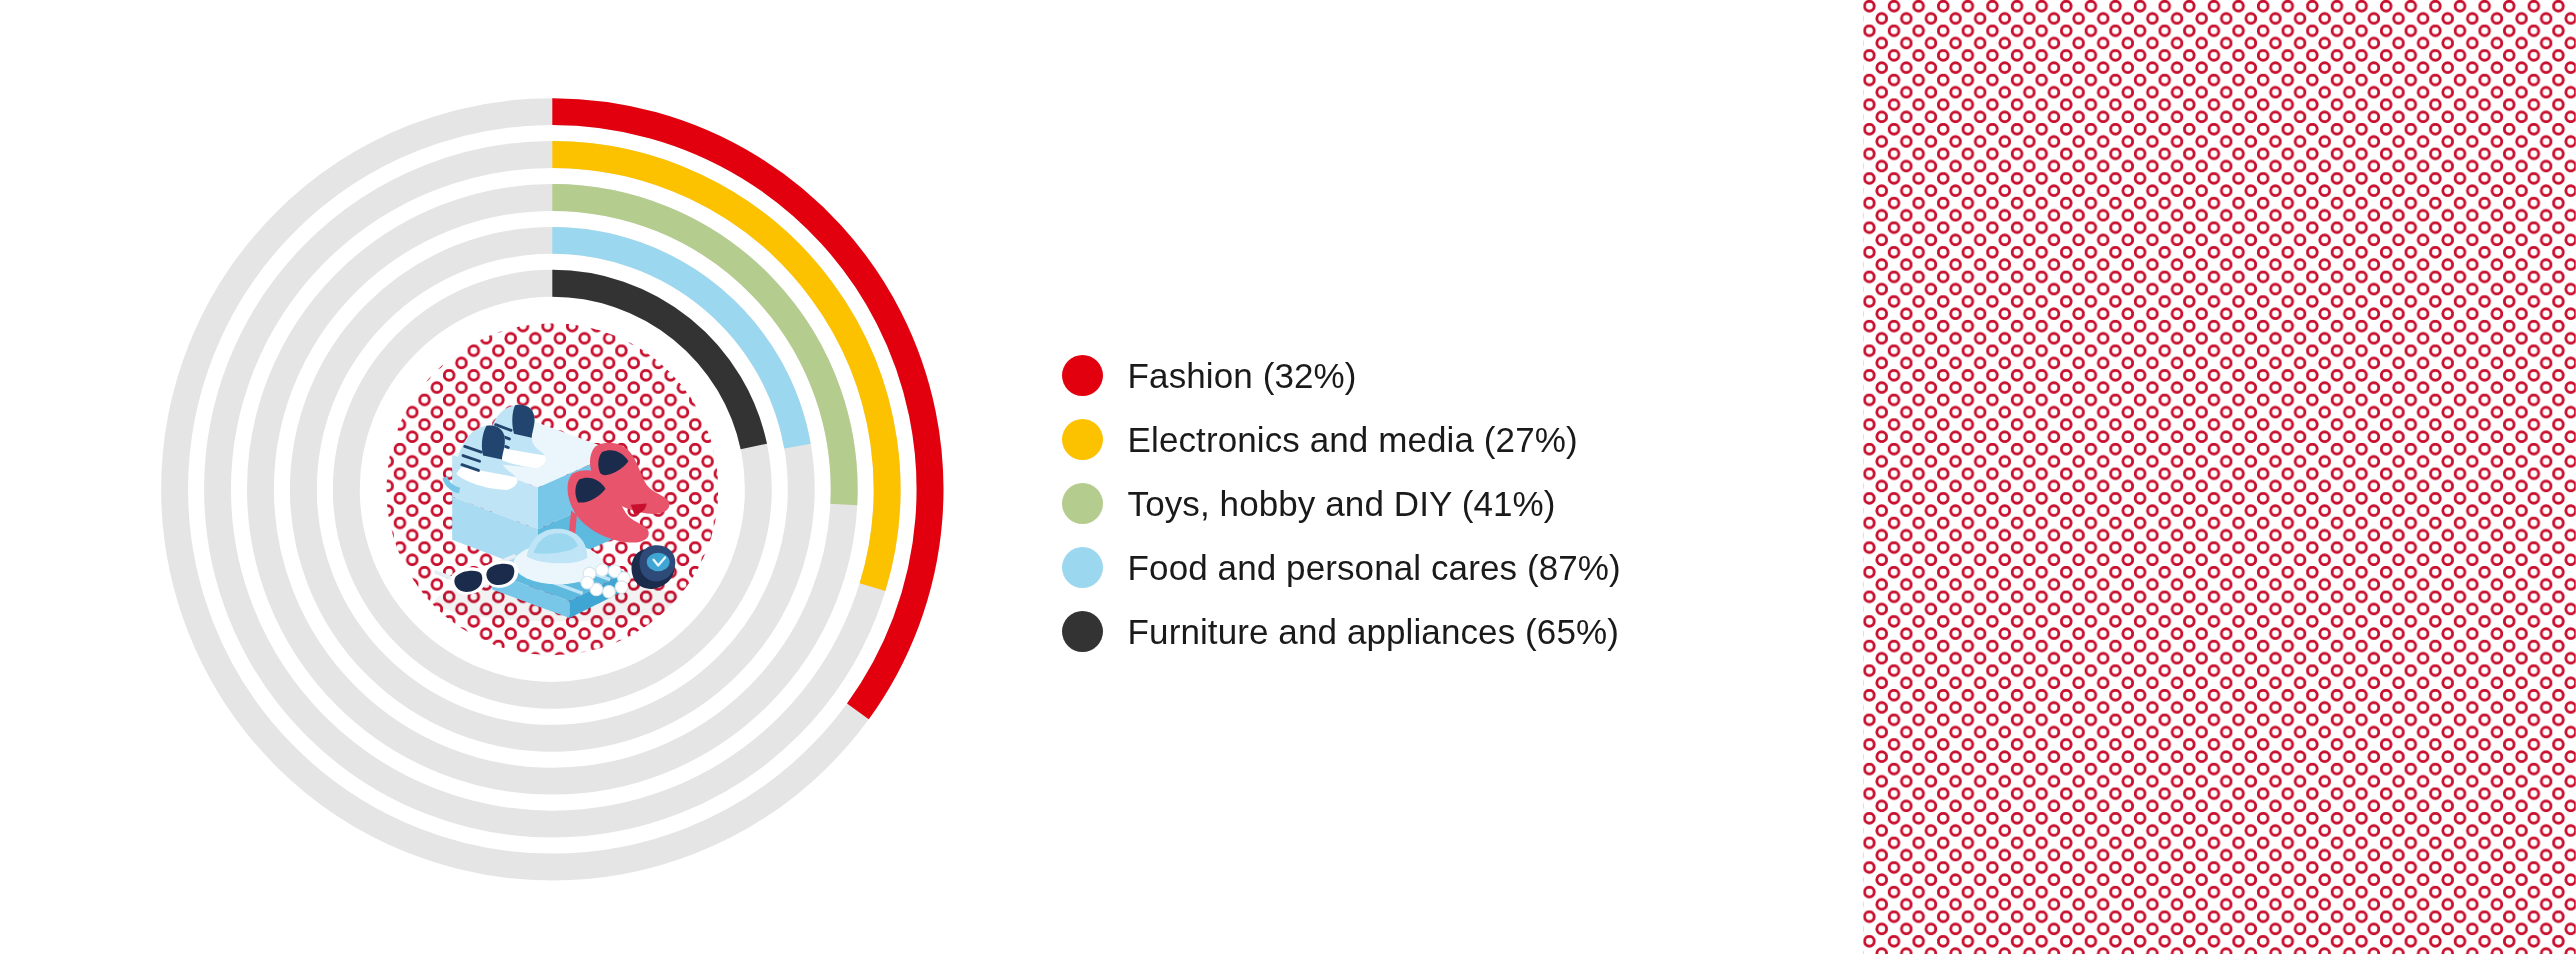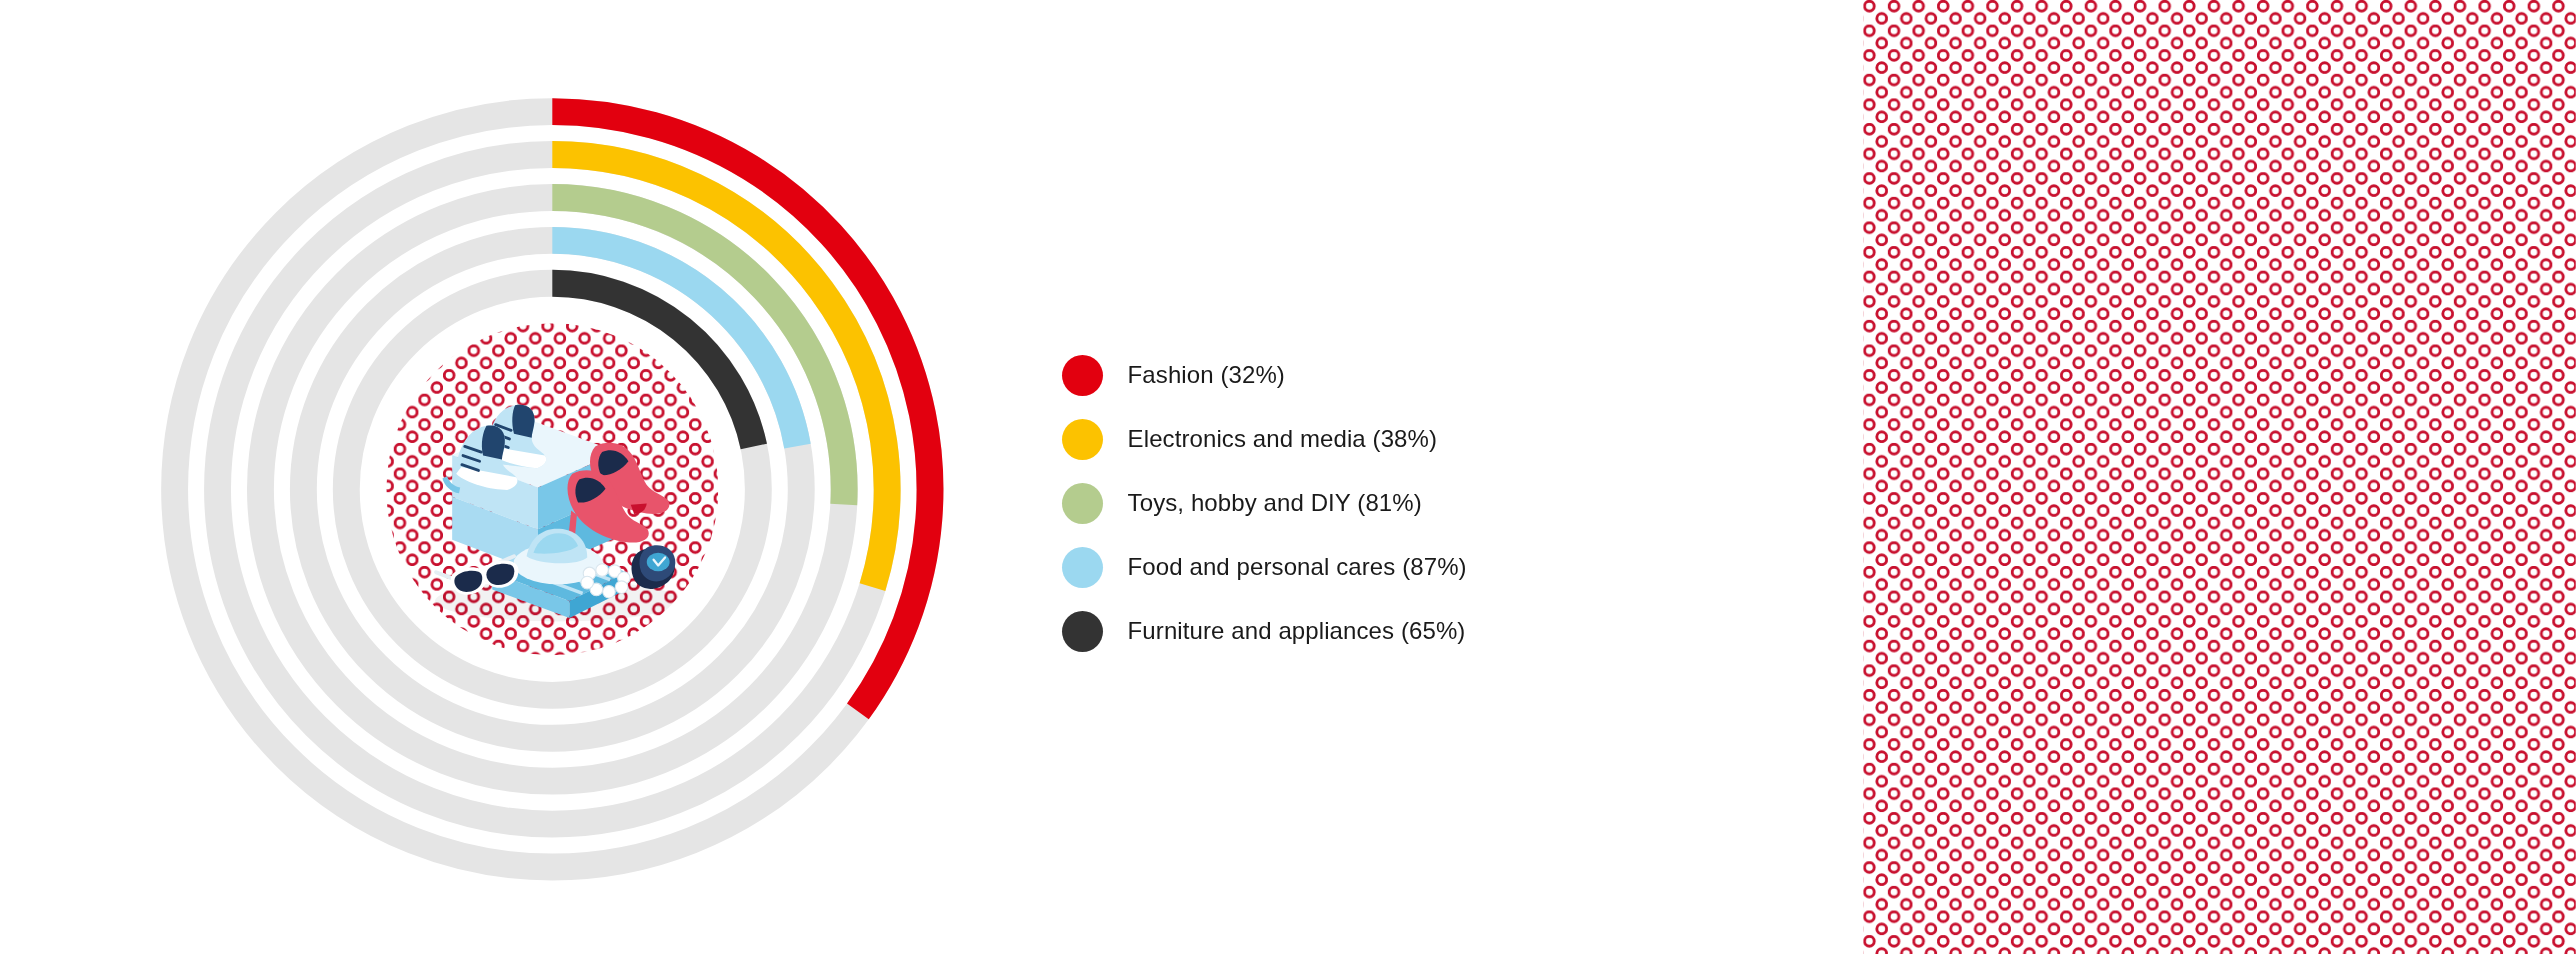--- a/index.html
+++ b/index.html
@@ -48,21 +48,21 @@
     height: 64px;
   }
   .legend-swatch {
     width: 41px;
     height: 41px;
     border-radius: 50%;
     flex: 0 0 auto;
   }
   .legend-label {
     margin-left: 24.6px;
-    font-size: 24px;
+    font-size: 35px;
     line-height: 1;
     color: #1a1a1a;
     font-family: "Liberation Sans", sans-serif;
     white-space: nowrap;
     letter-spacing: 0.1px;
   }
 
   
   #dot-pattern {
     position: absolute;
@@ -236,26 +236,26 @@
 
   <div id="legend">
 
     <div class="legend-row">
       <span class="legend-swatch" style="background:#E2000F"></span>
       <span class="legend-label">Fashion (32%)</span>
     </div>
 
     <div class="legend-row">
       <span class="legend-swatch" style="background:#FCC200"></span>
-      <span class="legend-label">Electronics and media (38%)</span>
+      <span class="legend-label">Electronics and media (27%)</span>
     </div>
 
     <div class="legend-row">
       <span class="legend-swatch" style="background:#B4CC8E"></span>
-      <span class="legend-label">Toys, hobby and DIY (81%)</span>
+      <span class="legend-label">Toys, hobby and DIY (41%)</span>
     </div>
 
     <div class="legend-row">
       <span class="legend-swatch" style="background:#9BD8F0"></span>
       <span class="legend-label">Food and personal cares (87%)</span>
     </div>
 
     <div class="legend-row">
       <span class="legend-swatch" style="background:#333333"></span>
       <span class="legend-label">Furniture and appliances (65%)</span>

